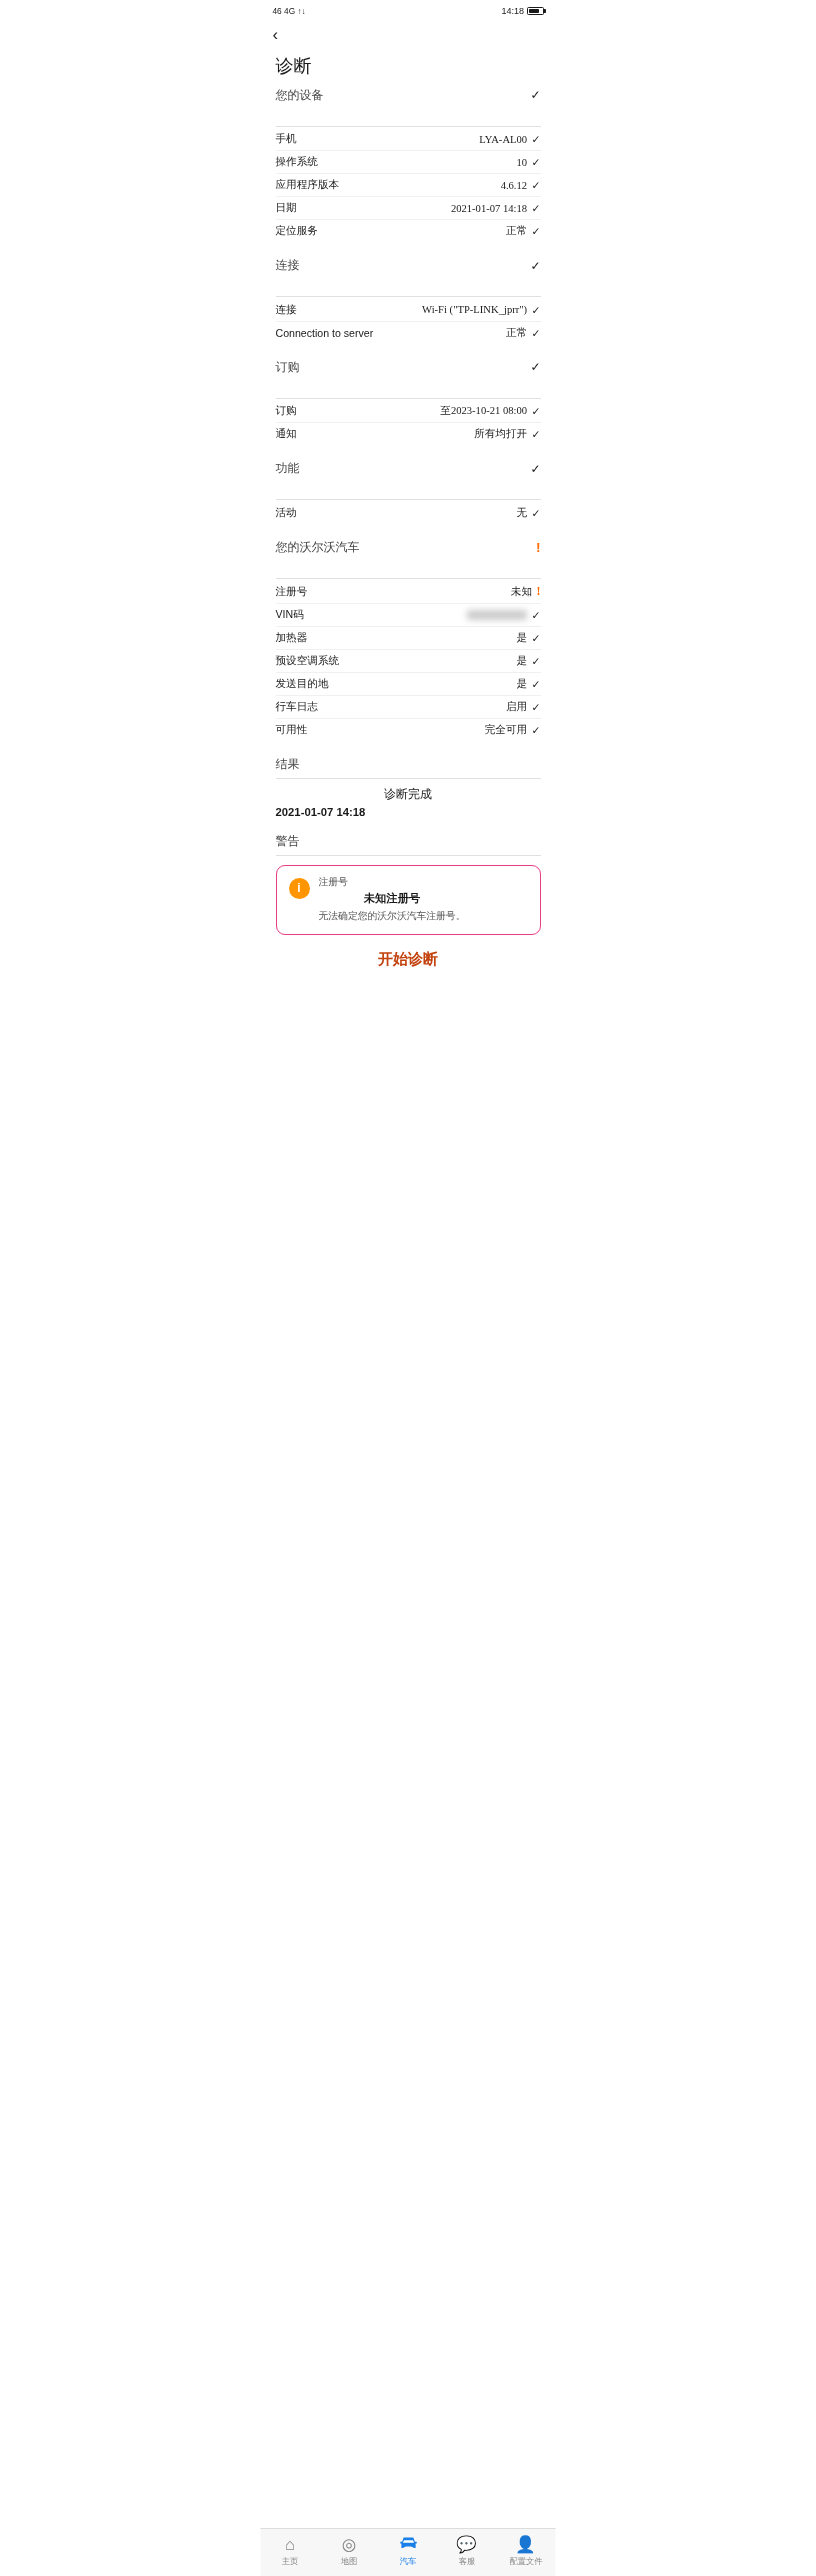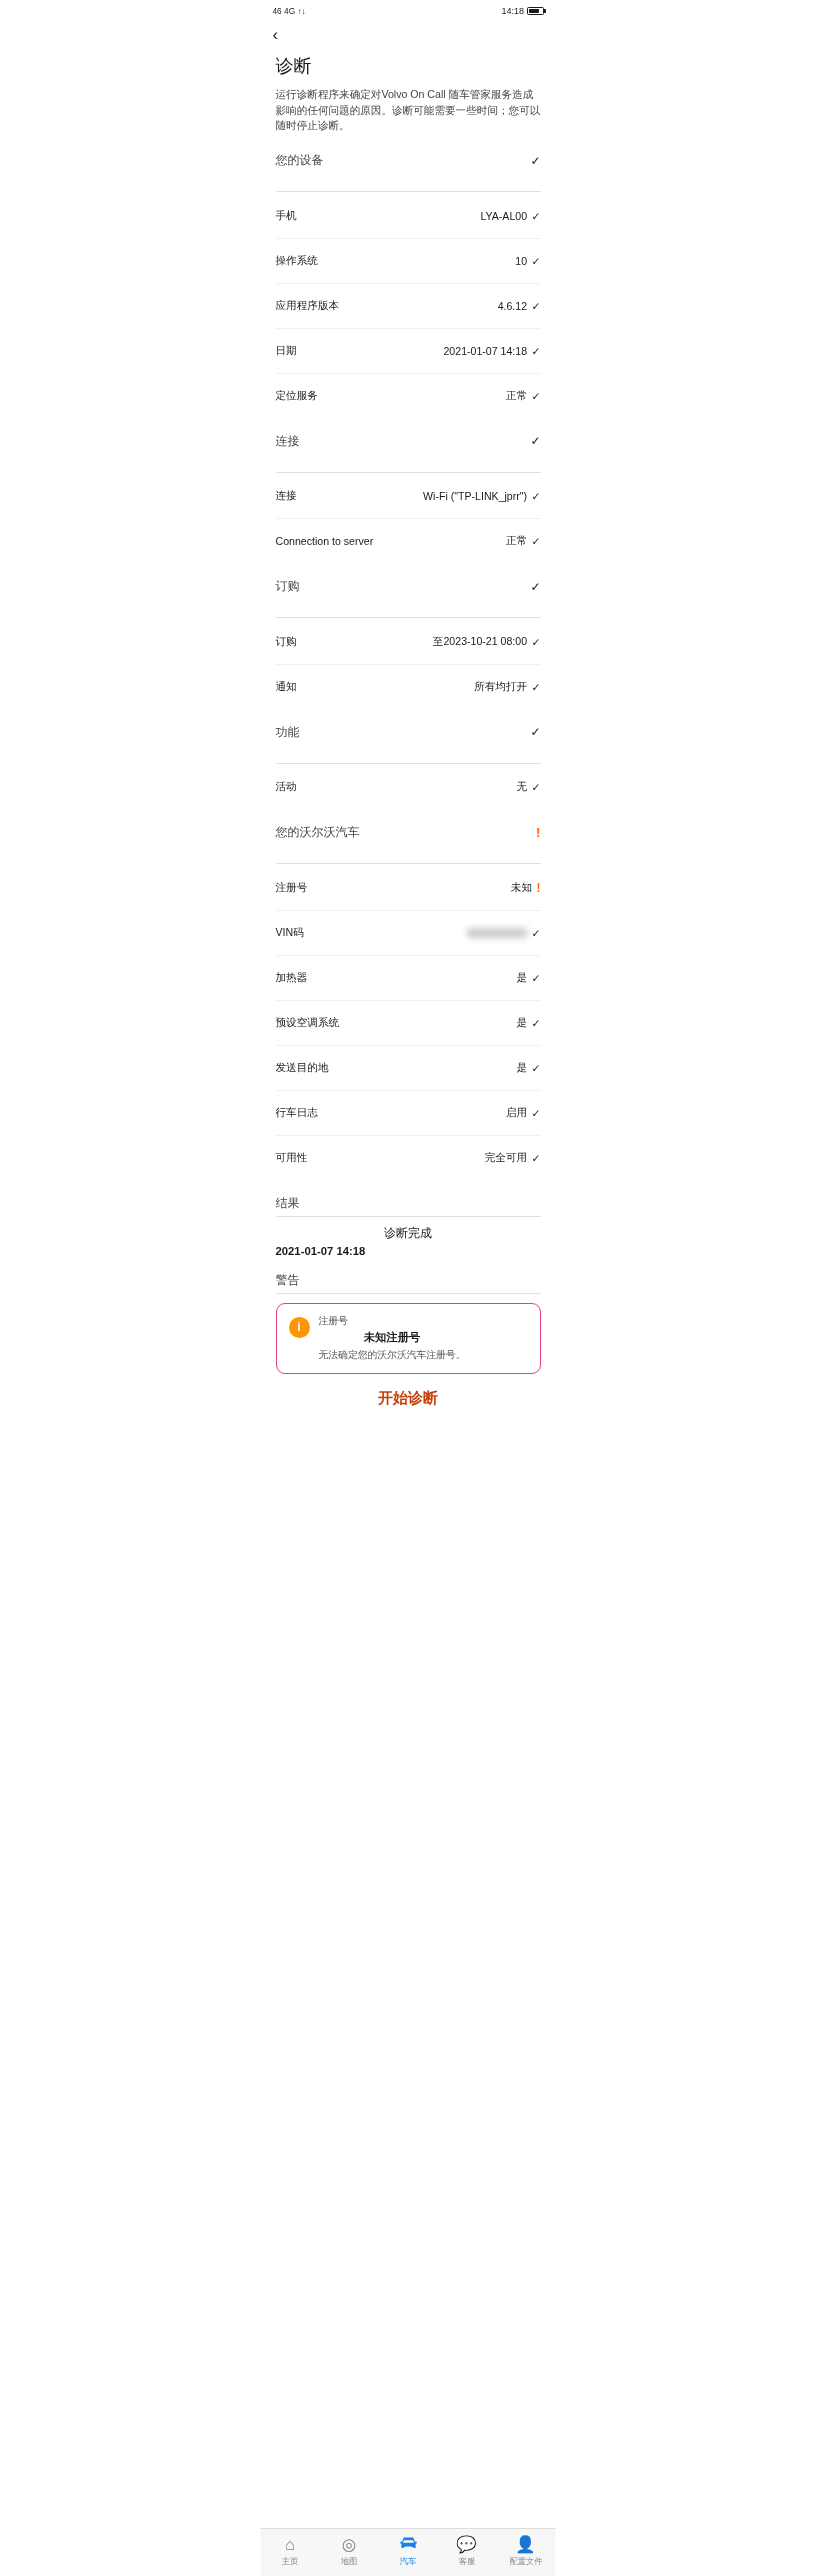--- a/index.html
+++ b/index.html
@@ -104,36 +104,37 @@
     }
 
     .section-block {
       margin-bottom: 15px;
     }
 
     .data-row {
       display: flex;
       justify-content: space-between;
       align-items: center;
-      padding: 15px 0;
+      padding: 4px 0;
       border-bottom: 0.8px solid #f0f0f0;
     }
     .data-row:last-child {
       border-bottom: none;
     }
     .data-label {
       font-size: 10.6px;
       color: #1a1a1a;
     }
     .data-value {
       display: flex;
       align-items: center;
       gap: 4.5px;
       font-size: 10.6px;
       color: #1a1a1a;
+      font-family: Liberation Serif, serif;
     }
     .check-mark {
       color: #1a1a1a;
       font-size: 10.6px;
     }
     .warn-mark {
       color: #ff6b00;
       font-size: 12px;
       font-weight: bold;
     }
@@ -297,21 +298,20 @@
   </span>
 </div>
 
 <div class="header">
   <span class="back-btn">‹</span>
 </div>
 
 <div class="content">
 
   <div class="page-title">诊断</div>
-  <div class="description">运行诊断程序来确定对Volvo On Call 随车管家服务造成影响的任何问题的原因。诊断可能需要一些时间；您可以随时停止诊断。</div>
 
   <div class="section-block">
     <div class="section-header">
       <span class="section-title">您的设备</span>
       <span class="section-check">✓</span>
     </div>
     <div class="data-row">
       <span class="data-label">手机</span>
       <span class="data-value">LYA-AL00 <span class="check-mark">✓</span></span>
     </div>

